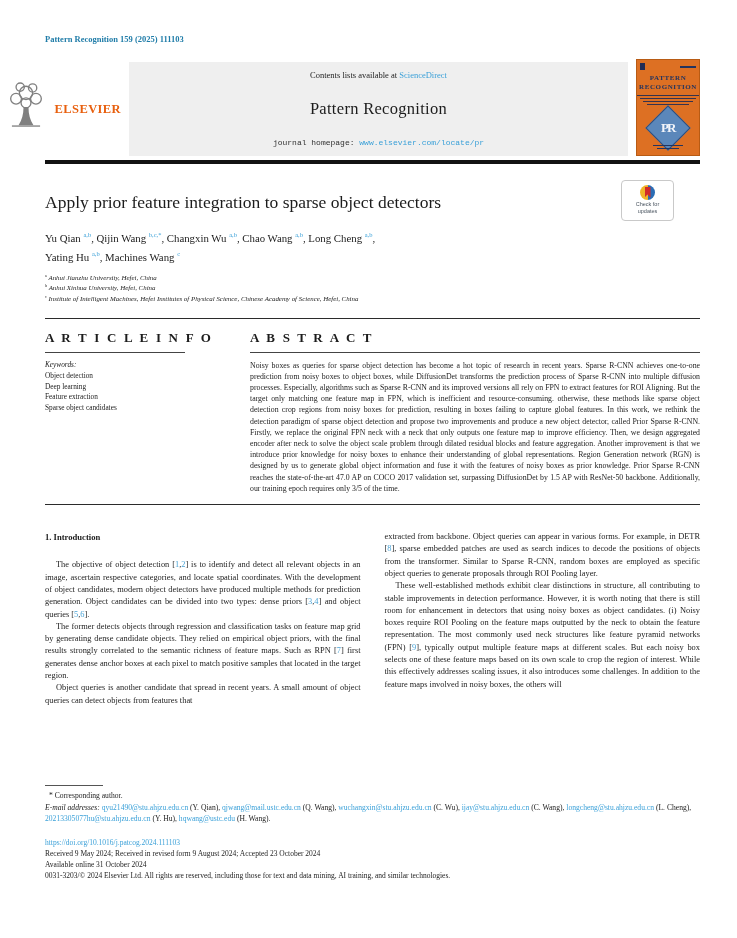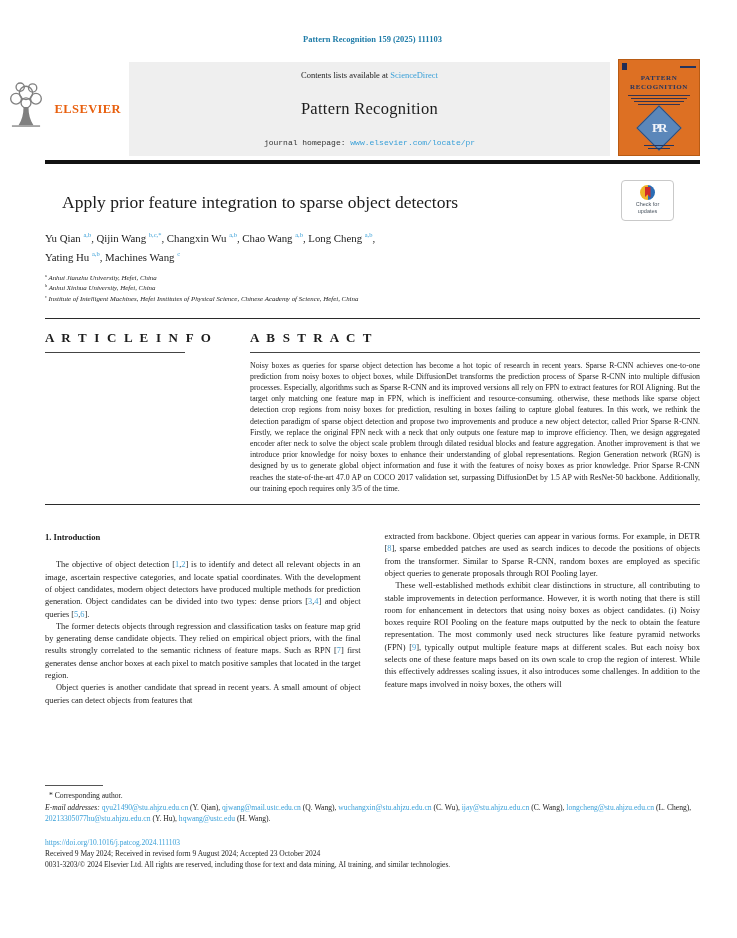--- a/index.html
+++ b/index.html
@@ -1,32 +1,32 @@
 <!DOCTYPE html>
 <html><head>
 <meta charset="utf-8">
 <style>
   html,body{margin:0;padding:0;background:#fff;}
   .page{width:737px;height:938px;position:relative;margin:0 auto;background:#fff;
         font-family:"Liberation Serif",serif;color:#1c1c1c;overflow:hidden;}
   .content{padding:0 37px 0 45px;}
   
-  .journal-ref{padding-top:34px;text-align:center;font-size:8.5px;color:#1f7ca8;font-weight:bold;}
+  .journal-ref{padding-top:34px;text-align:left;font-size:8.5px;color:#1f7ca8;font-weight:bold;}
   
   .masthead{display:flex;margin-top:18px;align-items:flex-start;}
   .els-logo{width:76px;height:94px;display:flex;flex-direction:row;align-items:center;justify-content:flex-end;}
   .els-logo svg{width:58px;height:66px;}
   .els-word{color:#e8600f;font-size:12.5px;font-weight:bold;letter-spacing:0.4px;margin-top:1px;}
   .mast-center{flex:1;background:#efefef;height:94px;margin:0 8px;display:flex;flex-direction:column;
                align-items:center;justify-content:space-between;padding:8px 0 9px 0;box-sizing:border-box;}
   .contents-line{font-size:8.5px;}
   .mast-title{font-size:16.5px;letter-spacing:0.3px;}
   .homepage-line{font-family:Liberation Mono, monospace;font-size:8px;color:#333;}
   .blue{color:#3aa0d8;}
-  .cover{width:82px;height:97px;background:#dd7023;margin-top:-3px;border:1px solid #b85b14;box-sizing:border-box;
+  .cover{width:64px;height:97px;background:#dd7023;margin-top:-3px;border:1px solid #b85b14;box-sizing:border-box;
          display:flex;flex-direction:column;align-items:center;padding:3px 3px;position:relative;}
   .cover-topbar{width:100%;display:flex;justify-content:space-between;align-items:center;}
   .cover-glyph{width:5px;height:7px;background:#222c55;}
   .cover-issn{width:16px;height:2px;background:#24345f;}
   .cover-title{margin-top:4px;text-align:center;color:#24345f;font-weight:bold;font-size:7px;line-height:1.25;letter-spacing:0.6px;}
   .cover-lines{margin-top:3px;display:flex;flex-direction:column;align-items:center;gap:2px;}
   .cover-lines i{display:block;height:1px;background:rgba(25,40,85,0.85);}
   .cover-diamond{margin-top:7px;width:30px;height:30px;background:#5b87ba;border:1px solid #2c4d7e;transform:rotate(45deg);
                  display:flex;align-items:center;justify-content:center;}
   .cover-mono{transform:rotate(-45deg);color:#f3f5fa;font-weight:bold;font-size:13px;letter-spacing:-2px;}
@@ -131,39 +131,48 @@
         </div>
         <div class="cover-footlines">
           <i style="width:30px"></i>
             <i style="width:22px"></i>
         </div>
       </div>
     </div>
 
     <div class="black-bar"></div>
 
-    <h1 class="art-title" style="margin:28px 0 0 17px;font-weight:normal;">Apply prior feature integration to sparse object detectors</h1>
+    <h1 class="art-title" style="margin:28px 0 0 0;font-weight:normal;">Apply prior feature integration to sparse object detectors</h1>
 
     <div class="authors">
         <div><span>Yu Qian </span><span class="sup">a,b</span><span>, Qijin Wang </span><span class="sup">b,c,*</span><span>, Changxin Wu </span><span class="sup">a,b</span><span>, Chao Wang </span><span class="sup">a,b</span><span>, Long Cheng </span><span class="sup">a,b</span><span>,</span></div>
         <div><span>Yating Hu </span><span class="sup">a,b</span><span>, Machines Wang </span><span class="sup">c</span></div>
       </div>
 
     <div class="affils">
         <div><span class="sup">a</span><span> Anhui Jianzhu University, Hefei, China</span></div>
         <div><span class="sup">b</span><span> Anhui Xinhua University, Hefei, China</span></div>
         <div><span class="sup">c</span><span> Institute of Intelligent Machines, Hefei Institutes of Physical Science, Chinese Academy of Science, Hefei, China</span></div>
       </div>
 
     <hr class="rule rule-top">
 
     <div class="info-grid">
       <div class="info-left">
         <div class="sec-head">A R T I C L E  I N F O</div>
         <hr class="head-underline">
+        <div class="keywords">
+          <div class="kw-label">Keywords:</div>
+          <div>
+              <div>Object detection</div>
+              <div>Deep learning</div>
+              <div>Feature extraction</div>
+              <div>Sparse object candidates</div>
+            </div>
+        </div>
       </div>
       <div class="info-right">
         <div class="sec-head">A B S T R A C T</div>
         <hr class="head-underline">
         <div class="abstract-text">Noisy boxes as queries for sparse object detection has become a hot topic of research in recent years. Sparse R-CNN achieves one-to-one prediction from noisy boxes to object boxes, while DiffusionDet transforms the prediction process of Sparse R-CNN into multiple diffusion processes. Especially, algorithms such as Sparse R-CNN and its improved versions all rely on FPN to extract features for ROI Aligning. But the target only matching one feature map in FPN, which is inefficient and resource-consuming. otherwise, these methods like sparse object detection crop regions from noisy boxes for prediction, resulting in boxes failing to capture global features. In this work, we rethink the detection paradigm of sparse object detection and propose two improvements and produce a new object detector, called Prior Sparse R-CNN. Firstly, we replace the original FPN neck with a neck that only outputs one feature map to improve efficiency. Then, we design aggregated encoder after neck to solve the object scale problem through dilated residual blocks and feature aggregation. Another improvement is that we introduce prior knowledge for noisy boxes to enhance their understanding of global representations. Region Generation network (RGN) is designed by us to generate global object information and fuse it with the features of noisy boxes as prior knowledge. Prior Sparse R-CNN reaches the state-of-the-art 47.0 AP on COCO 2017 validation set, surpassing DiffusionDet by 1.5 AP with ResNet-50 backbone. Additionally, our training epoch requires only 3/5 of the time.</div>
       </div>
     </div>
 
     <hr class="rule rule-bottom">
 
@@ -188,20 +197,21 @@
     <div class="footnote">
       <div class="fn-star">* Corresponding author.</div>
       <div class="fn-emails">
         <span class="it">E-mail addresses: </span><span><span class="blue">qyu21490@stu.ahjzu.edu.cn</span><span> (Y. Qian), </span><span class="blue">qjwang@mail.ustc.edu.cn</span><span> (Q. Wang), </span><span class="blue">wuchangxin@stu.ahjzu.edu.cn</span><span> (C. Wu), </span><span class="blue">ijay@stu.ahjzu.edu.cn</span><span> (C. Wang), </span><span class="blue">longcheng@stu.ahjzu.edu.cn</span><span> (L. Cheng), </span><span class="blue">20213305077hu@stu.ahjzu.edu.cn</span><span> (Y. Hu), </span><span class="blue">hqwang@ustc.edu</span><span> (H. Wang).</span></span>
       </div>
     </div>
 
     <div class="pub">
       <div class="doi">https://doi.org/10.1016/j.patcog.2024.111103</div>
       <div>Received 9 May 2024; Received in revised form 9 August 2024; Accepted 23 October 2024</div>
+      <div>Available online 31 October 2024</div>
       <div>0031-3203/© 2024 Elsevier Ltd. All rights are reserved, including those for text and data mining, AI training, and similar technologies.</div>
     </div>
 
   </div>
 
   <div class="badge">
     <div class="cm-circle">
       <div class="cm-left"></div>
         <div class="cm-right"></div>
         <div class="cm-mark"></div>

